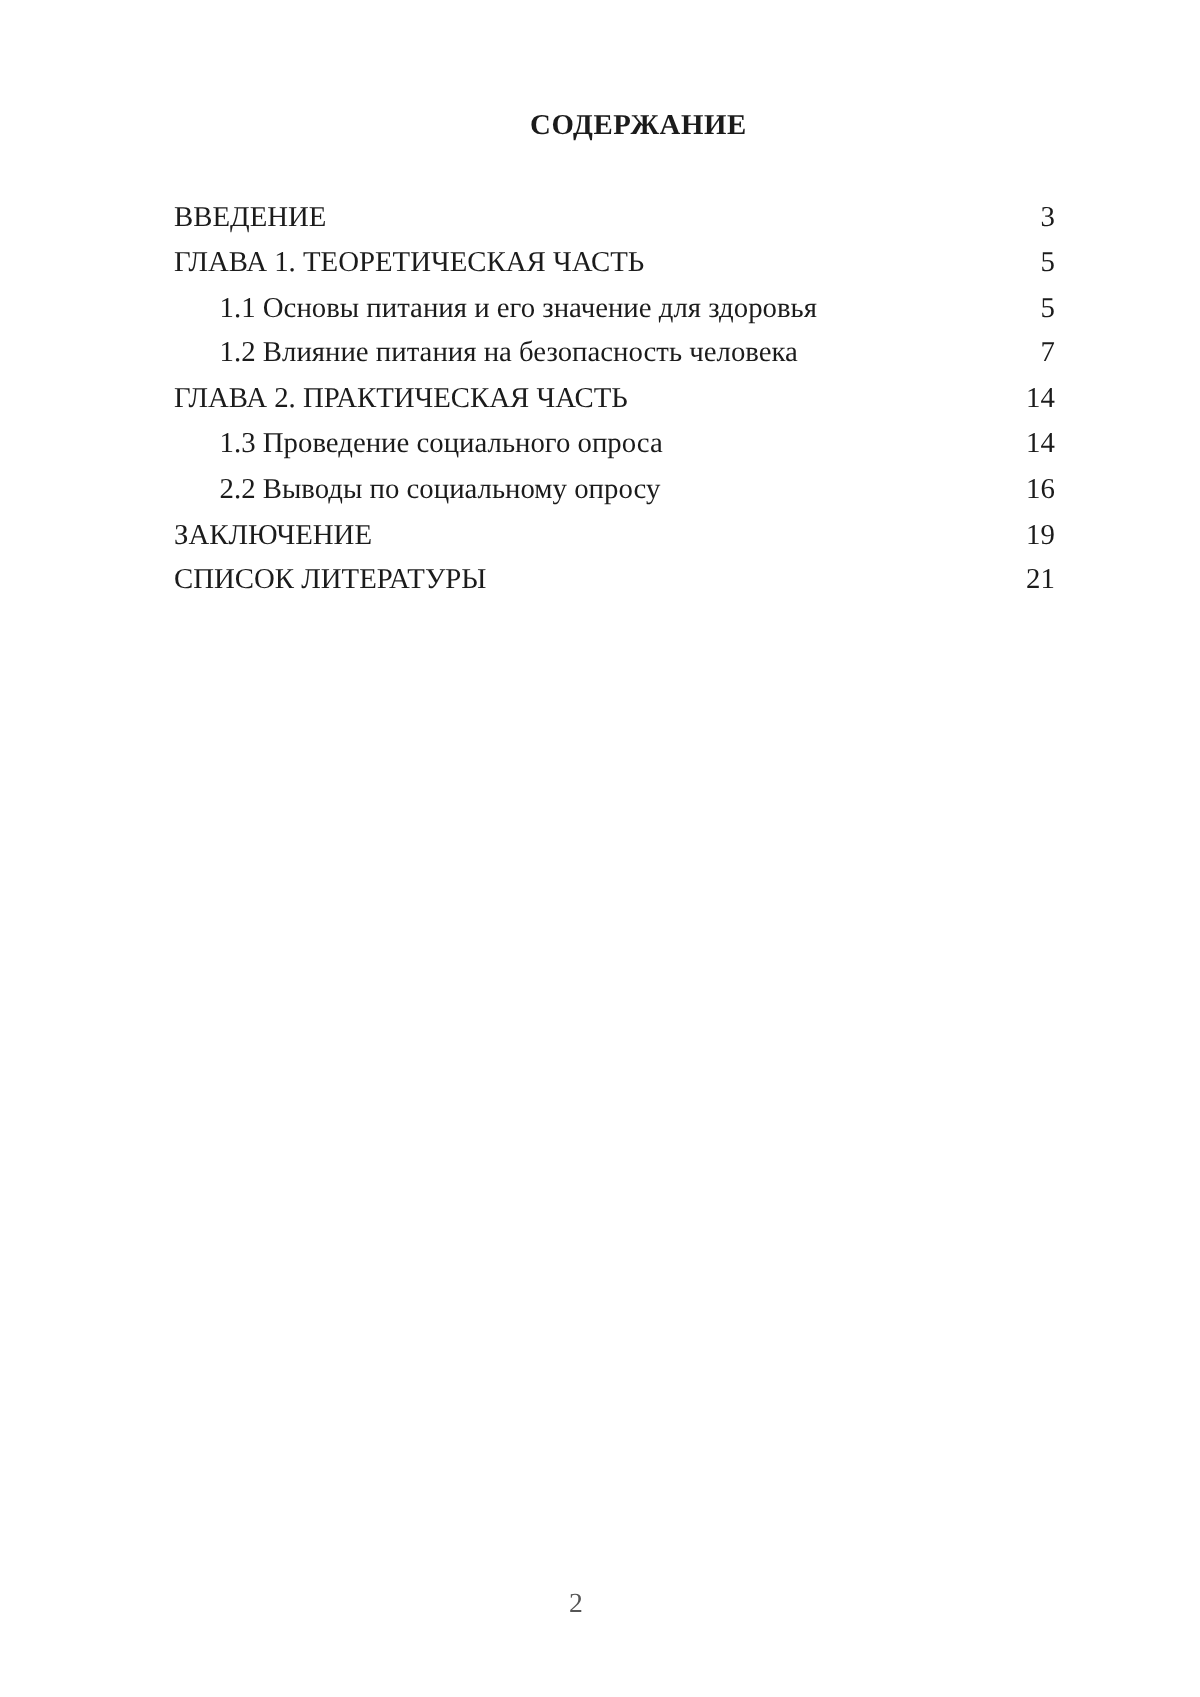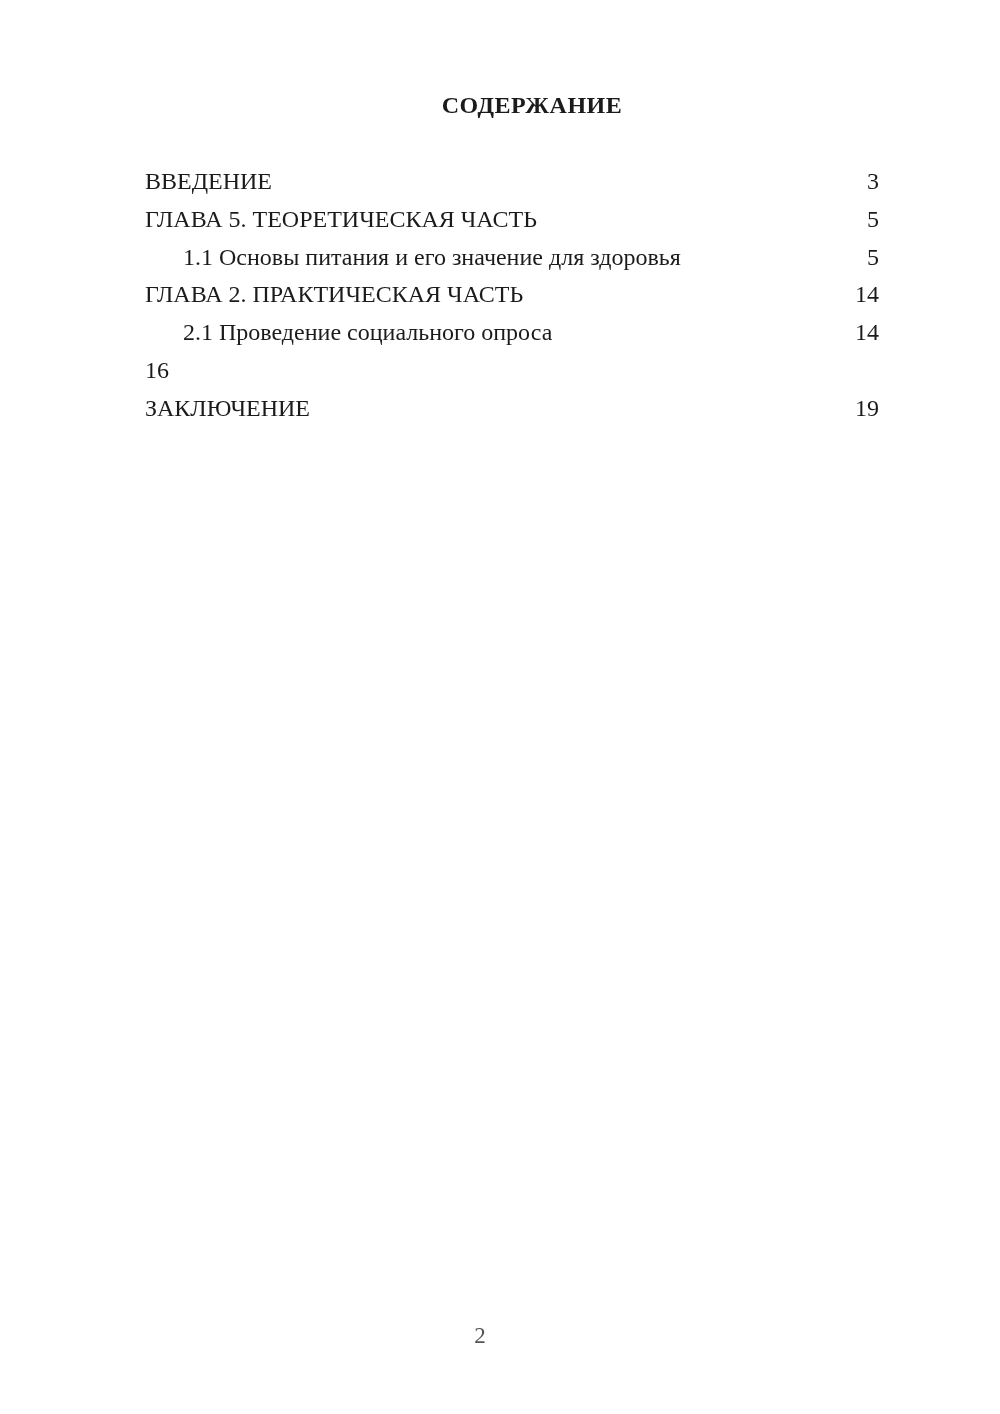--- a/index.html
+++ b/index.html
@@ -73,48 +73,57 @@
 
   <h1 class="doc-title">СОДЕРЖАНИЕ</h1>
 
   <div class="toc-list">
   <div class="toc-row">
     <span class="toc-label">ВВЕДЕНИЕ</span>
     <span class="toc-page">3</span>
   </div>
 
   <div class="toc-row">
-    <span class="toc-label">ГЛАВА 5. ТЕОРЕТИЧЕСКАЯ ЧАСТЬ</span>
+    <span class="toc-label">ГЛАВА 1. ТЕОРЕТИЧЕСКАЯ ЧАСТЬ</span>
     <span class="toc-page">5</span>
   </div>
 
   <div class="toc-row indent">
     <span class="toc-label">1.1 Основы питания и его значение для здоровья</span>
     <span class="toc-page">5</span>
   </div>
 
+  <div class="toc-row indent">
+    <span class="toc-label">1.2 Влияние питания на безопасность человека</span>
+    <span class="toc-page">7</span>
+  </div>
 
 
 
   <div class="toc-row">
     <span class="toc-label">ГЛАВА 2. ПРАКТИЧЕСКАЯ ЧАСТЬ</span>
     <span class="toc-page">14</span>
   </div>
 
   <div class="toc-row indent">
-    <span class="toc-label">2.1 Проведение социального опроса</span>
+    <span class="toc-label">1.3 Проведение социального опроса</span>
     <span class="toc-page">14</span>
   </div>
 
   <div class="toc-row indent">
+    <span class="toc-label">2.2 Выводы по социальному опросу</span>
     <span class="toc-page">16</span>
   </div>
 
   <div class="toc-row">
     <span class="toc-label">ЗАКЛЮЧЕНИЕ</span>
     <span class="toc-page">19</span>
   </div>
 
+  <div class="toc-row">
+    <span class="toc-label">СПИСОК ЛИТЕРАТУРЫ</span>
+    <span class="toc-page">21</span>
+  </div>
 </div>
 
   <div class="page-footer">2</div>
 
 </div>
 
 </body></html>

